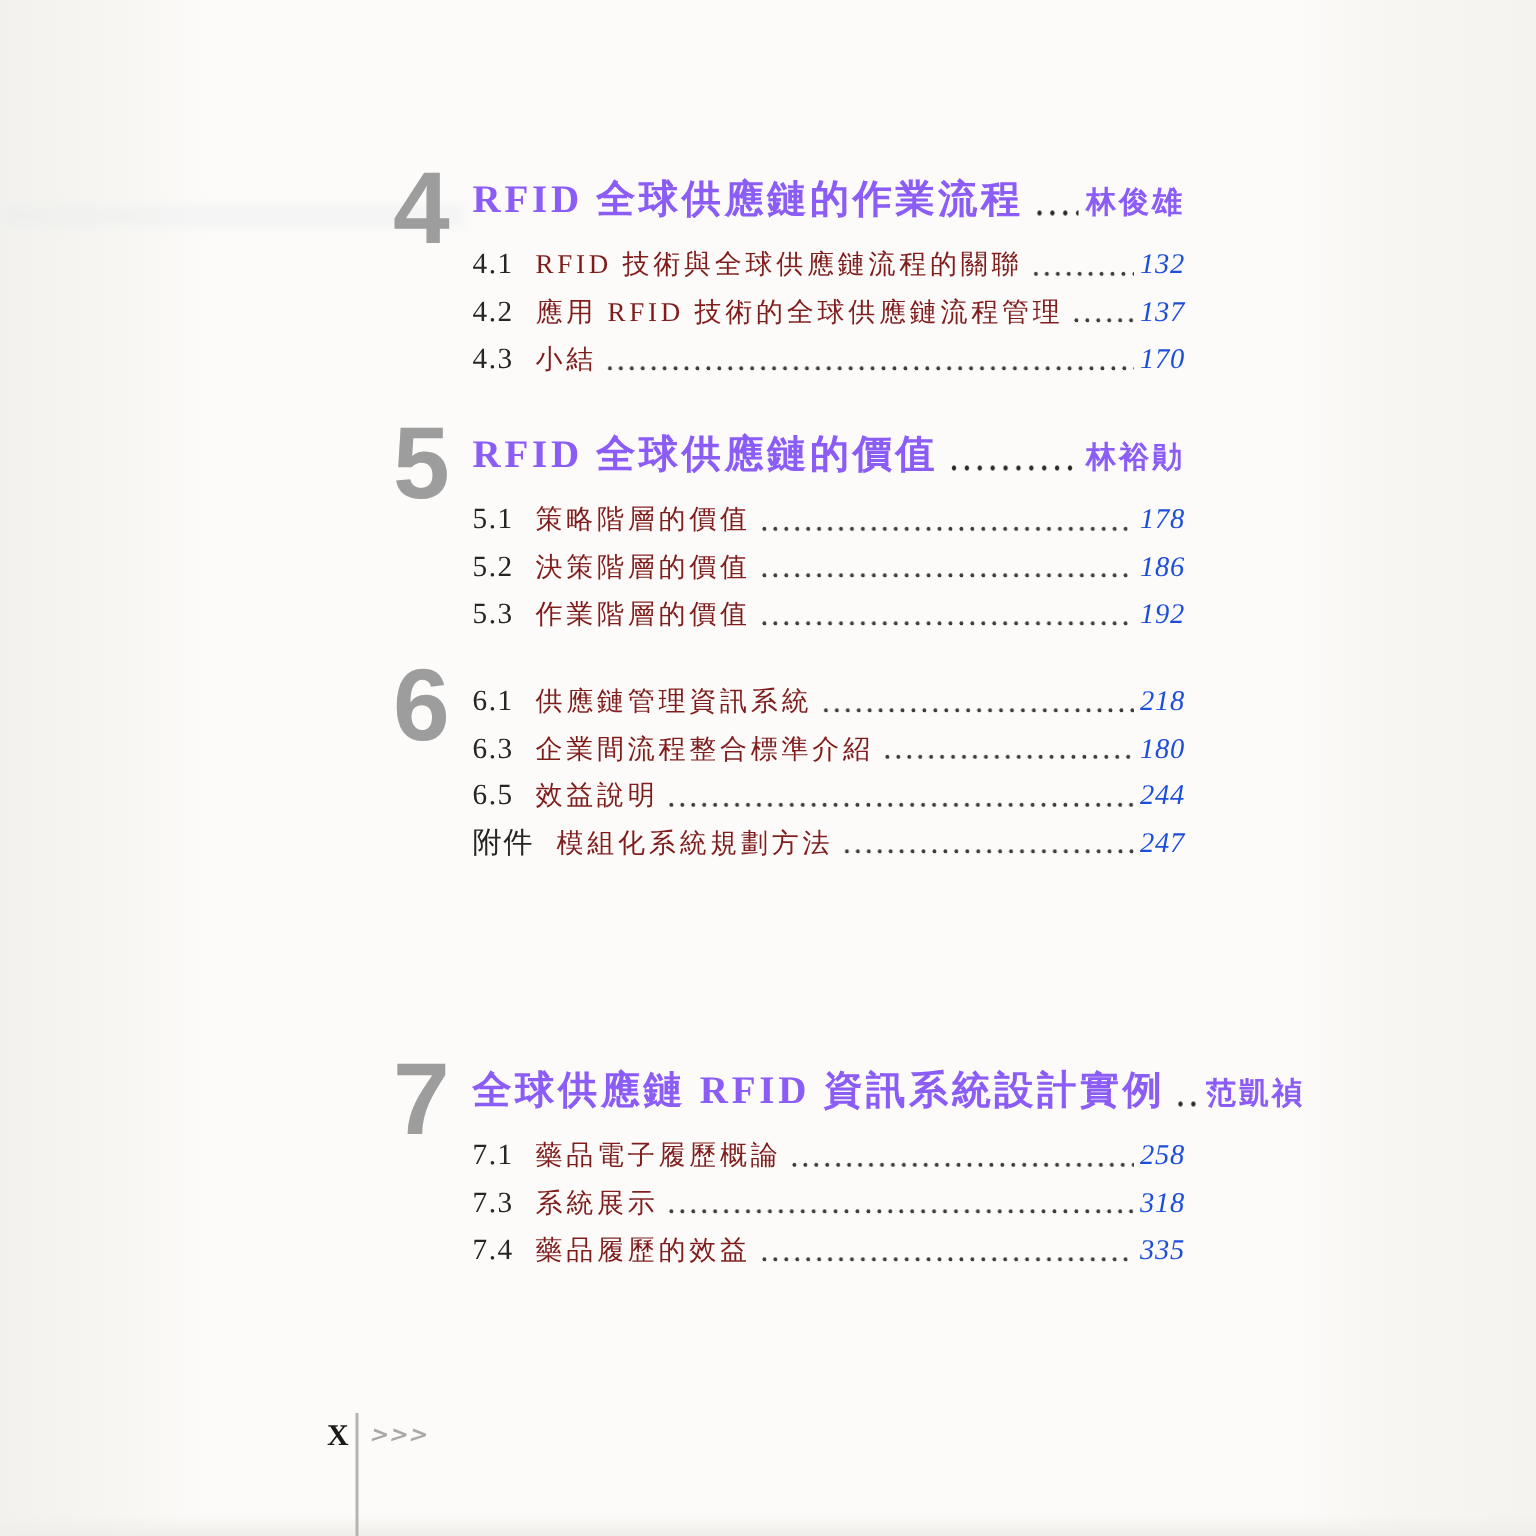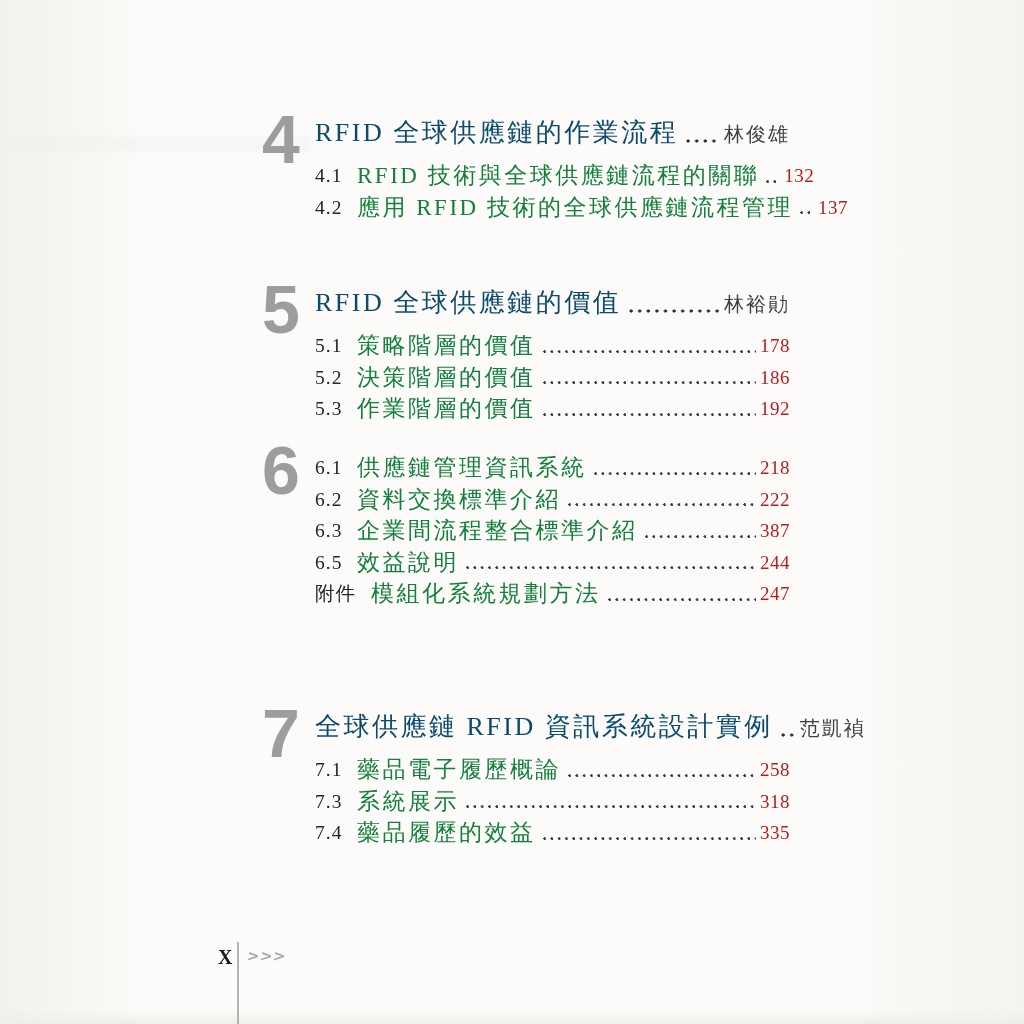--- a/index.html
+++ b/index.html
@@ -27,32 +27,32 @@
     position:absolute;left:0;top:-5px;
     font-family:"Liberation Sans","DejaVu Sans",sans-serif;
     font-weight:700;font-size:68px;line-height:1;color:#9d9d9d;
     letter-spacing:-2px;
   }
   .chapter-head{
     margin-left:53px;padding-top:8px;display:flex;align-items:baseline;
     line-height:30px;
   }
   .chapter-title{
-    font-weight:400;font-size:26px;letter-spacing:2.5px;color:#0c4a6e;
+    font-weight:700;font-size:26px;letter-spacing:2.5px;color:#8b5cf6;
     white-space:nowrap;
   }
   .chapter-author{
-    font-weight:400;font-size:20px;letter-spacing:2px;color:#404040;
+    font-weight:700;font-size:20px;letter-spacing:2px;color:#8b5cf6;
     white-space:nowrap;
   }
   .rows{margin-left:53px;margin-top:11px;}
   .row{display:flex;align-items:flex-end;line-height:31.5px;}
   .sec-num{font-size:19.5px;min-width:42px;color:#252525;letter-spacing:1px;white-space:nowrap;}
-  .sec-title{font-size:23px;letter-spacing:2.5px;color:#15803d;white-space:nowrap;}
-  .sec-page{font-size:19px;color:#b91c1c;letter-spacing:.5px;white-space:nowrap;}
+  .sec-title{font-size:18px;letter-spacing:2.5px;color:#7f1d1d;white-space:nowrap;}
+  .sec-page{font-size:19px;color:#1d4ed8;letter-spacing:.5px;white-space:nowrap;font-style:italic;}
 
   
   .dots{
     flex:1 1 auto;align-self:flex-end;height:5px;min-width:14px;
     margin:0 4px 8px 7px;
     background-image:radial-gradient(circle at 1.6px 2.6px,#3c3c3c 1.15px,rgba(0,0,0,0) 1.5px);
     background-size:7.3px 5px;background-repeat:repeat-x;background-position:left bottom;
   }
   .chapter-head .dots{
     height:6px;margin:0 5px 5px 8px;
@@ -98,20 +98,26 @@
         <span class="sec-title">RFID 技術與全球供應鏈流程的關聯</span>
         <span class="dots"></span>
         <span class="sec-page">132</span>
       </div>
       <div class="row">
         <span class="sec-num">4.2</span>
         <span class="sec-title">應用 RFID 技術的全球供應鏈流程管理</span>
         <span class="dots"></span>
         <span class="sec-page">137</span>
       </div>
+      <div class="row">
+        <span class="sec-num">4.3</span>
+        <span class="sec-title">小結</span>
+        <span class="dots"></span>
+        <span class="sec-page">170</span>
+      </div>
     </div>
   </section>
 
   <section class="chapter" style="top:280px">
     <span class="chapter-num">5</span>
     <div class="chapter-head">
       <span class="chapter-title">RFID 全球供應鏈的價值</span>
       <span class="dots"></span>
       <span class="chapter-author">林裕勛</span>
     </div>
@@ -140,30 +146,24 @@
   <section class="chapter" style="top:441px">
     <span class="chapter-num">6</span>
     <div class="rows">
       <div class="row">
         <span class="sec-num">6.1</span>
         <span class="sec-title">供應鏈管理資訊系統</span>
         <span class="dots"></span>
         <span class="sec-page">218</span>
       </div>
       <div class="row">
-        <span class="sec-num">6.2</span>
-        <span class="sec-title">資料交換標準介紹</span>
-        <span class="dots"></span>
-        <span class="sec-page">222</span>
-      </div>
-      <div class="row">
         <span class="sec-num">6.3</span>
         <span class="sec-title">企業間流程整合標準介紹</span>
         <span class="dots"></span>
-        <span class="sec-page">387</span>
+        <span class="sec-page">180</span>
       </div>
       <div class="row">
         <span class="sec-num">6.5</span>
         <span class="sec-title">效益說明</span>
         <span class="dots"></span>
         <span class="sec-page">244</span>
       </div>
       <div class="row">
         <span class="sec-num" style="min-width:56px">附件</span>
         <span class="sec-title">模組化系統規劃方法</span>

